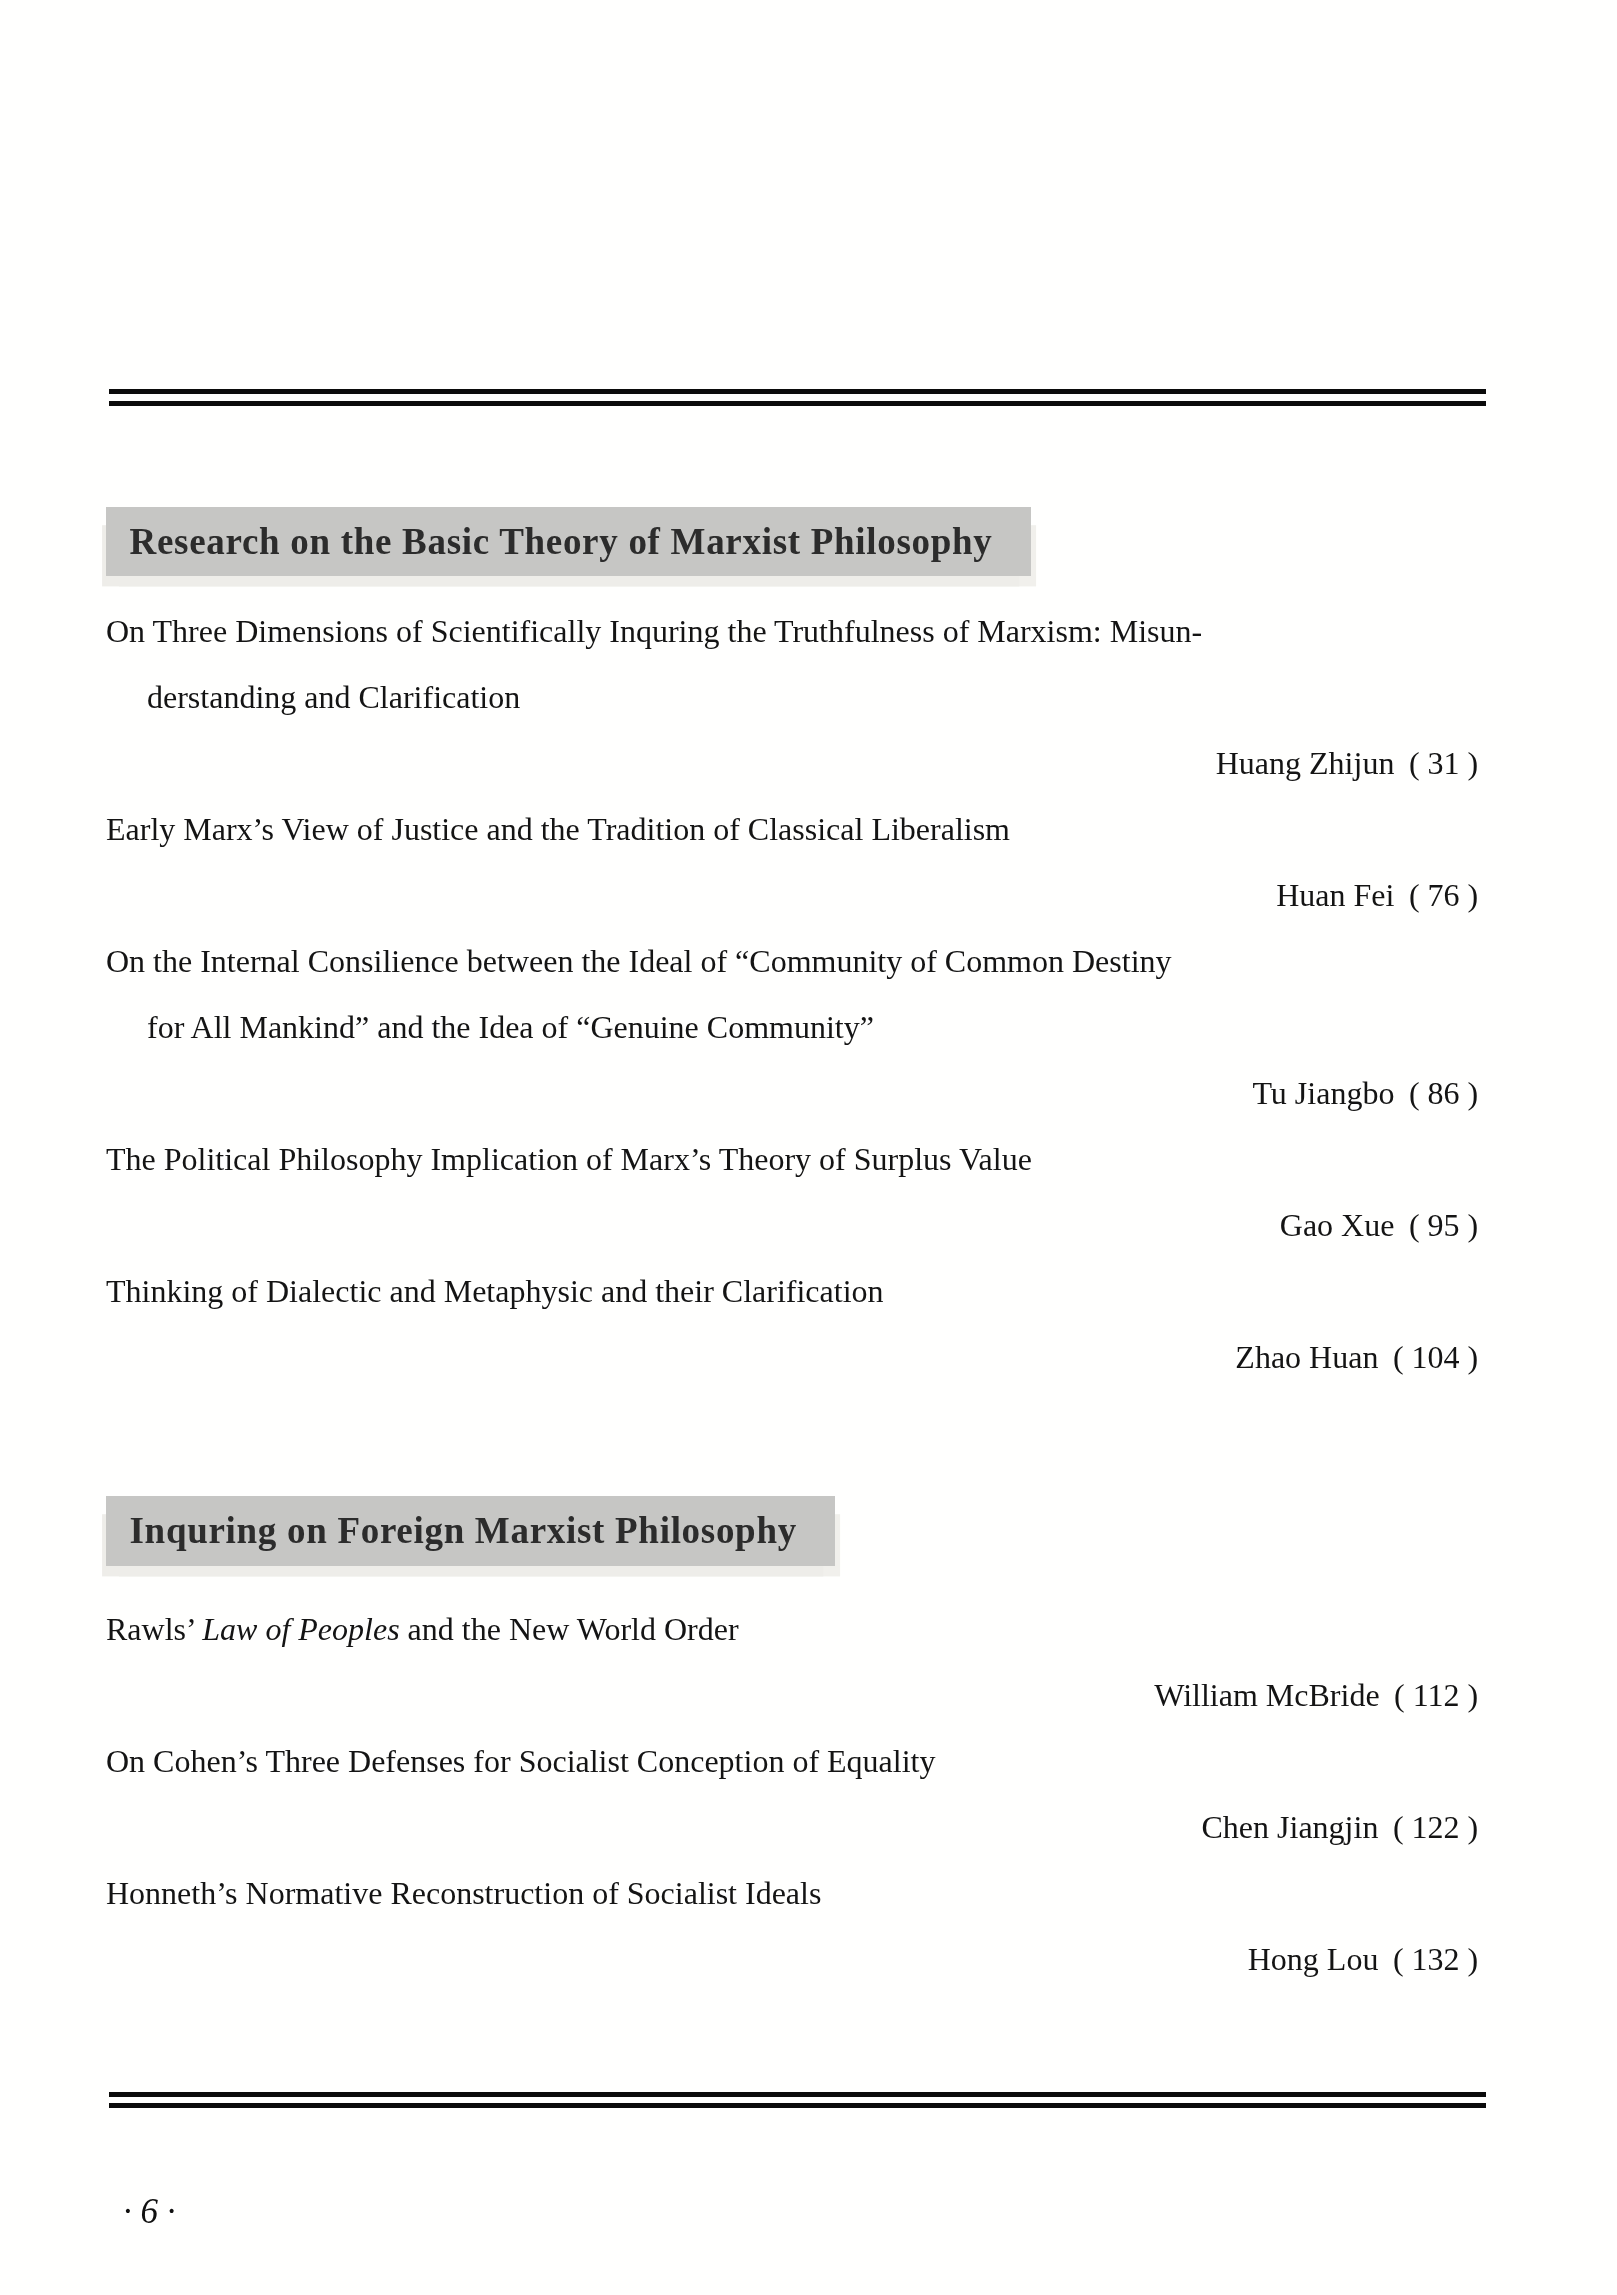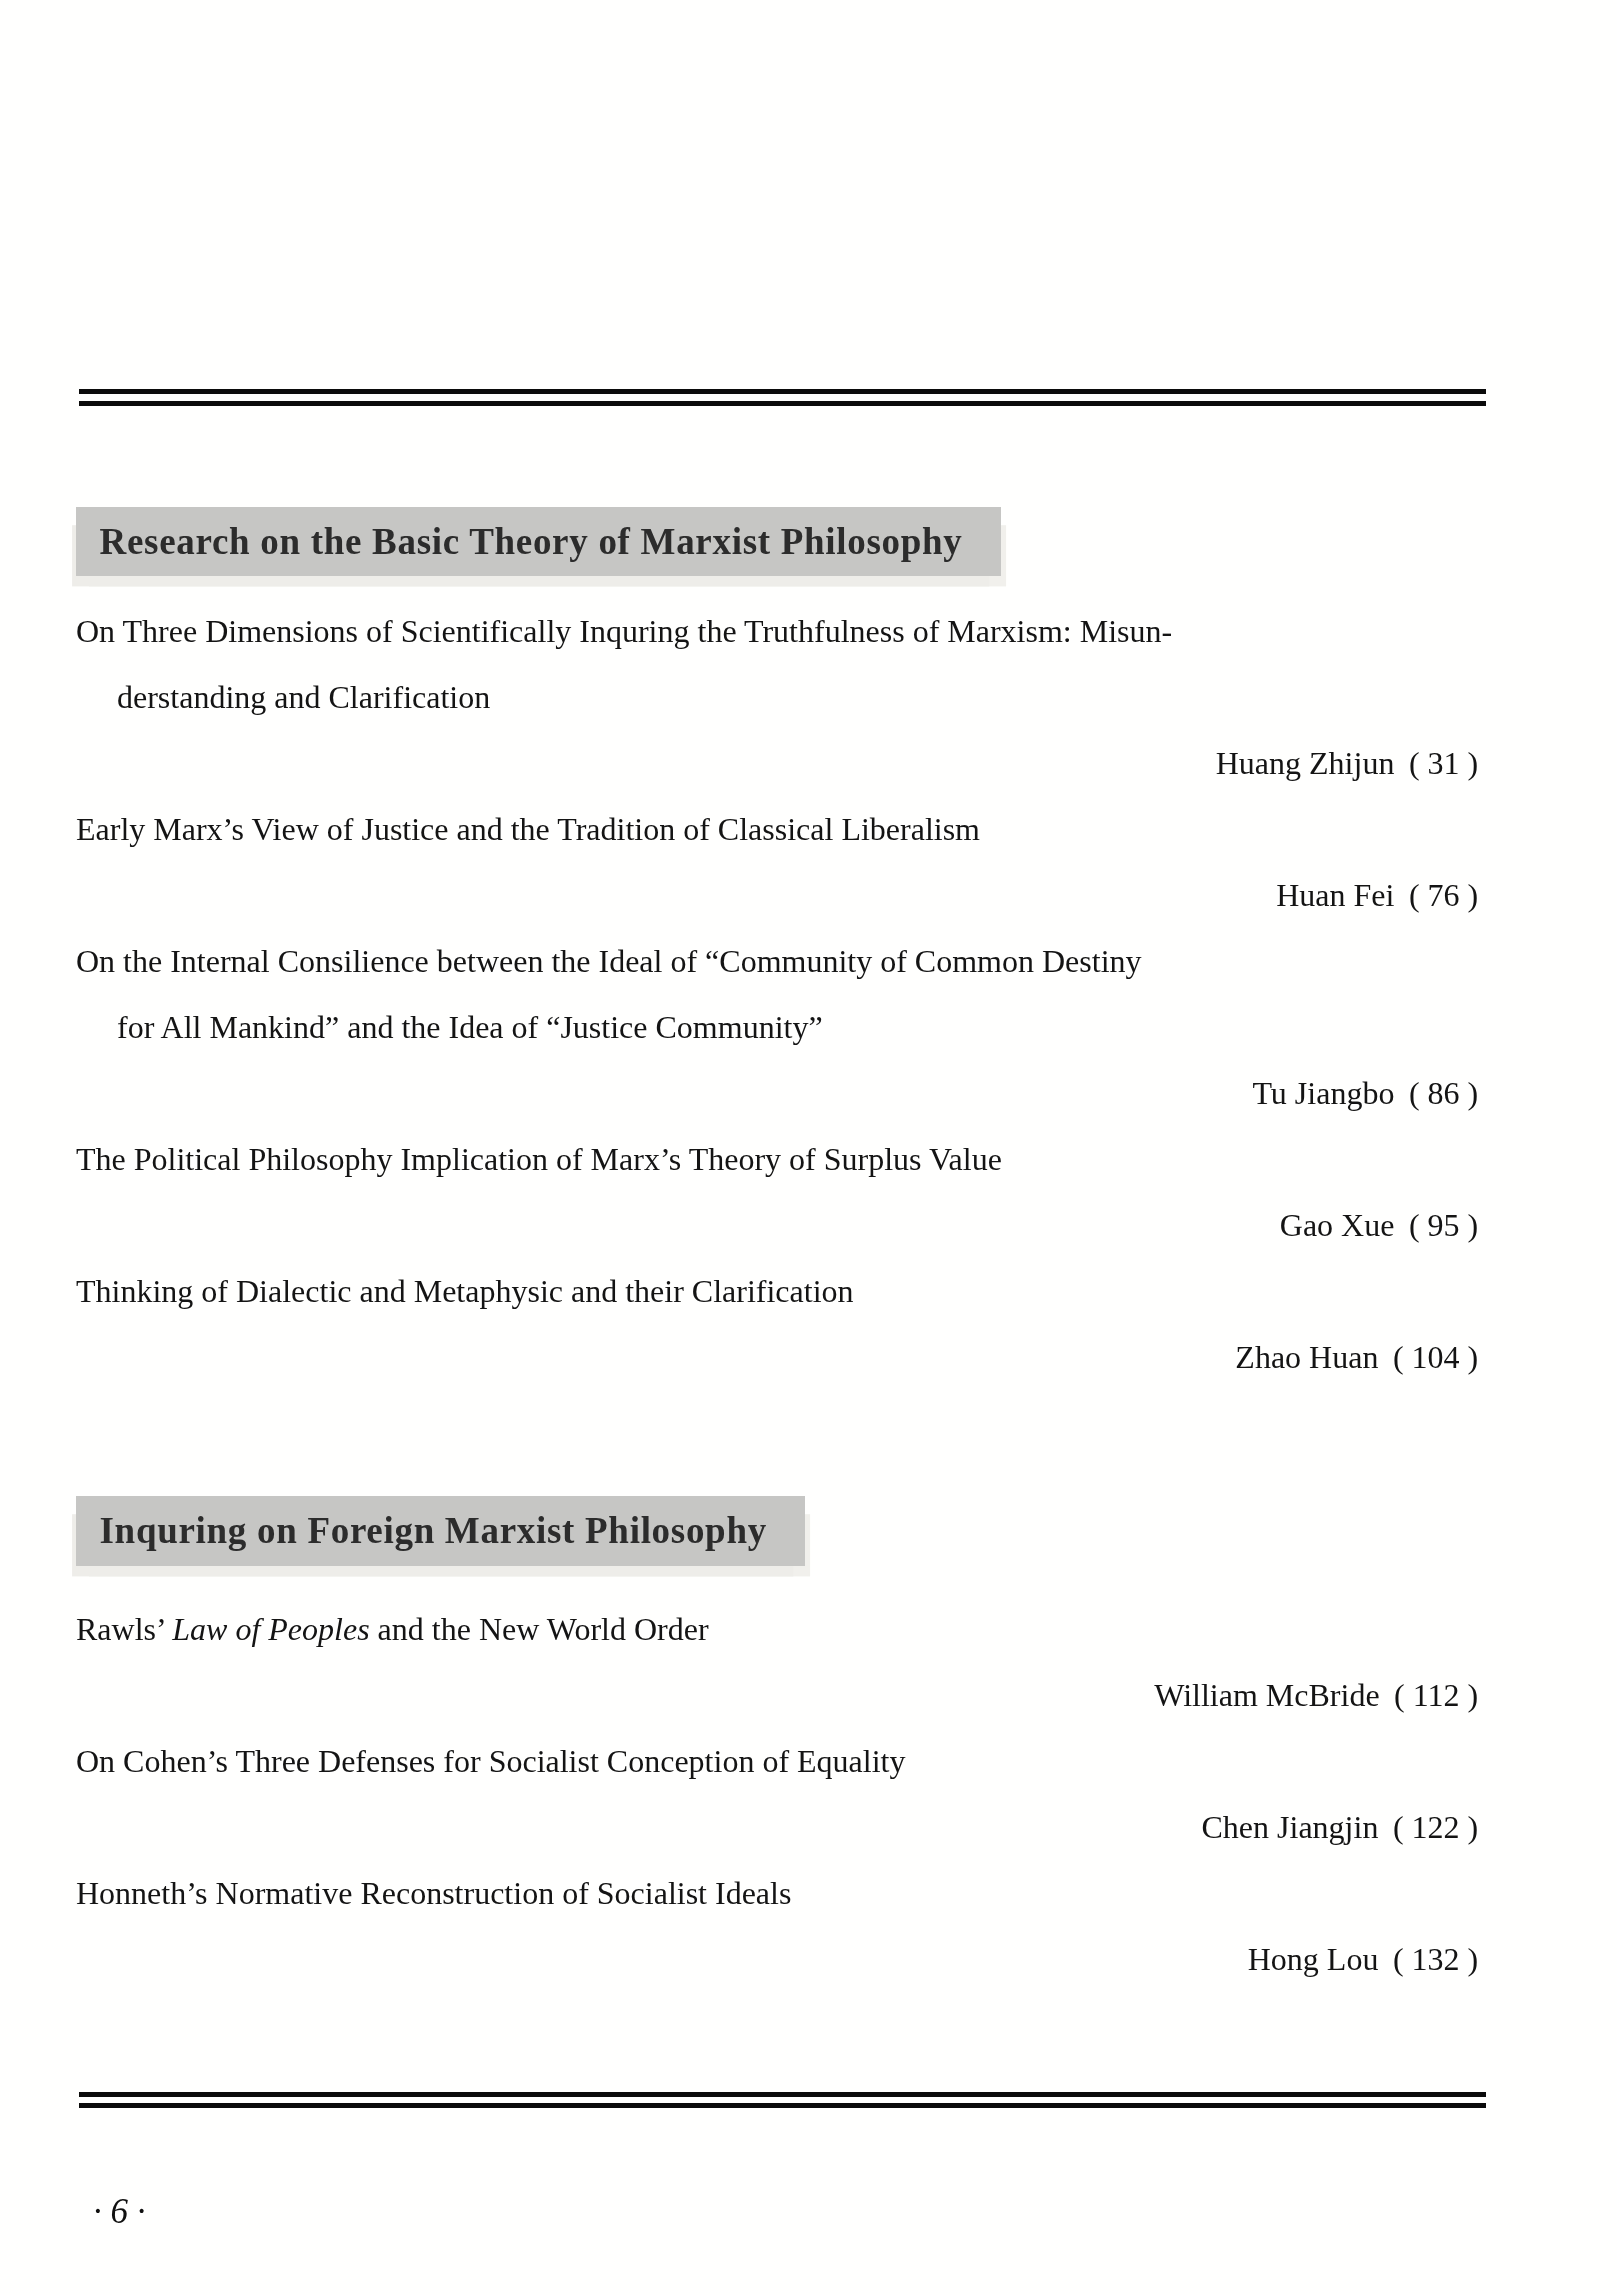--- a/index.html
+++ b/index.html
@@ -2,21 +2,21 @@
 <html style="font-size:10.4px"><head>
 <meta charset="utf-8">
 <style>
   html, body { margin: 0; padding: 0; background: #ffffff; }
   .page {
     position: relative;
     width: 1617px;
     height: 2295px;
     background: #fffffe;
     box-sizing: border-box;
-    padding: 389px 131px 0 76px;
+    padding: 389px 131px 0 106px;
     font-family: "Liberation Serif", serif;
     color: #141414;
     overflow: hidden;
   }
   .double-rule {
     height: 6.5px;
     border-top: 5.2px solid #0b0b0b;
     border-bottom: 5.2px solid #0b0b0b;
     margin-left: 3.3px;
   }
@@ -82,21 +82,21 @@
     <div>
       <div class="line">Early Marx’s View of Justice and the Tradition of Classical Liberalism</div>
       <div class="line byline">
         <span>Huan Fei</span>
         <span class="pageref">( 76 )</span>
       </div>
     </div>
 
     <div>
       <div class="line">On the Internal Consilience between the Ideal of “Community of Common Destiny</div>
-      <div class="line cont">for All Mankind” and the Idea of “Justice Community”</div>
+      <div class="line cont">for All Mankind” and the Idea of “Genuine Community”</div>
       <div class="line byline">
         <span>Tu Jiangbo</span>
         <span class="pageref">( 86 )</span>
       </div>
     </div>
 
     <div>
       <div class="line">The Political Philosophy Implication of Marx’s Theory of Surplus Value</div>
       <div class="line byline">
         <span>Gao Xue</span>

